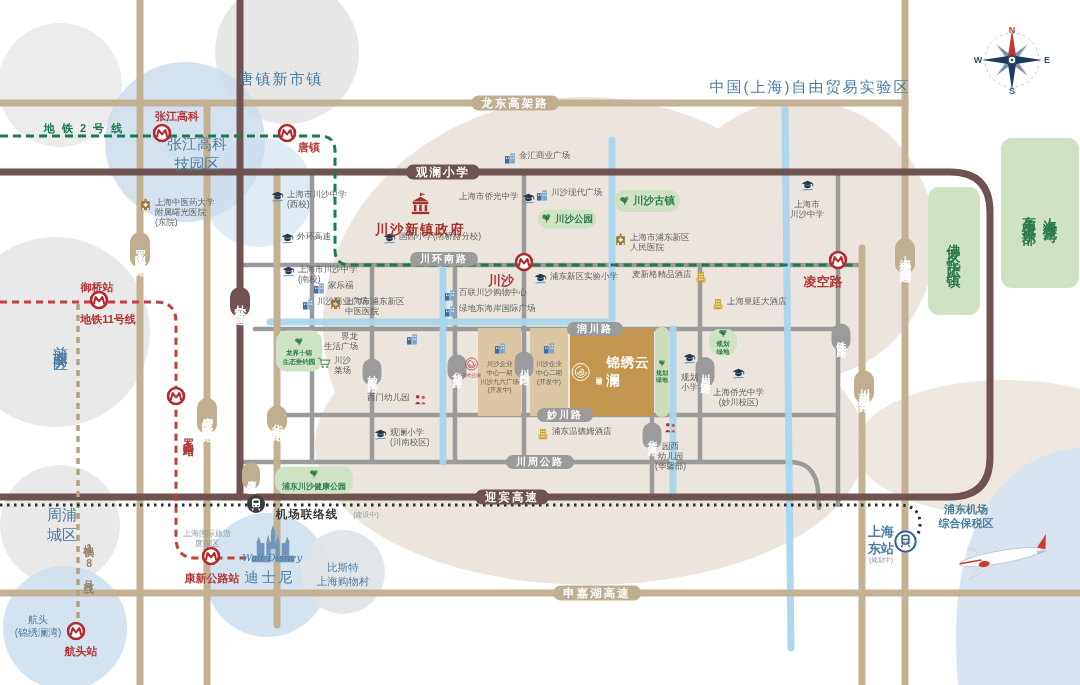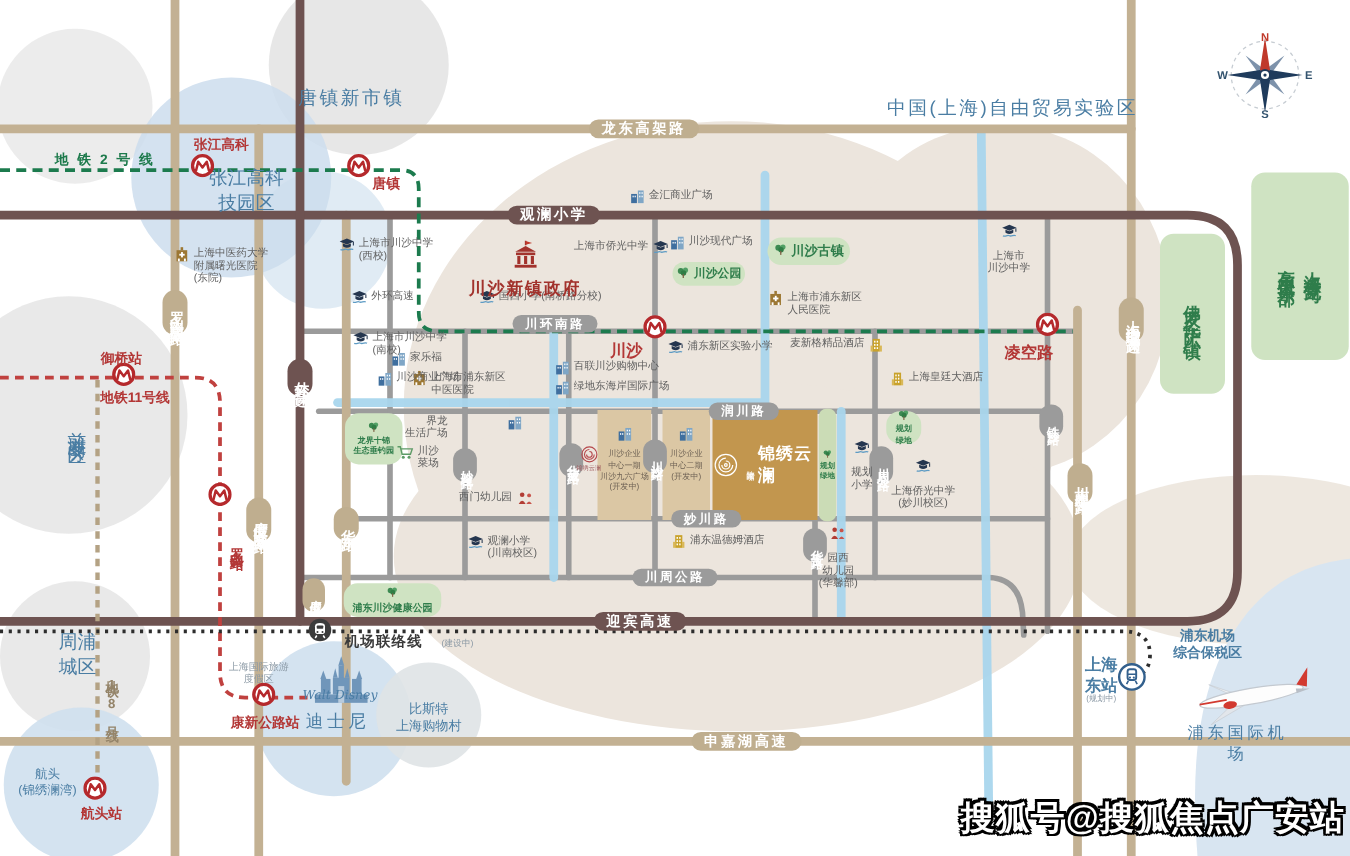--- a/index.html
+++ b/index.html
@@ -249,21 +249,20 @@
       <div class="lbl blue" style="left: 270px; top: 577px; font-size: 14px; letter-spacing: 3px;">迪士尼</div>
       <div class="lbl blue" style="left: 343px; top: 575px; font-size: 10.5px;">比斯特
 上海购物村</div>
       <div class="lbl black b" style="left: 307px; top: 514px; font-size: 11.5px; letter-spacing: 1px;">机场联络线</div>
       <div class="lbl dim" style="left: 366px; top: 515px; font-size: 7px;">(建设中)</div>
       <div class="lbl blue b" style="left: 966px; top: 516px; font-size: 11px;">浦东机场
 综合保税区</div>
       <div class="lbl blue b" style="left: 881px; top: 541px; font-size: 13px;">上海
 东站</div>
       <div class="lbl dim" style="left: 881px; top: 560px; font-size: 6.5px;">(规划中)</div>
-      <div class="lbl blue" style="left: 990px; top: 595px; font-size: 13px; letter-spacing: 3px;">浦东国际机场</div>
       <div class="poi l" style="transform: none; left: 271px; top: 189px;">
         <div class=""><svg width="13" height="13" viewBox="0 0 14 14">
             <path d="M0.8,4.6 7,2 13.2,4.6 7,7.2Z" fill="#25364f"></path>
             <path d="M3.6,6.2V8.6C3.6,8.6 5,9.9 7,9.9 9,9.9 10.4,8.6 10.4,8.6V6.2L7,7.6Z" fill="#25364f"></path>
             <path d="M1.5,11.4c1.8,1.3 3.7,-1 5.5,0 1.9,1 3.7,-1.3 5.5,0" stroke="#5d9bc4" stroke-width="1.1" fill="none"></path>
             <path d="M12.6,5v3" stroke="#25364f" stroke-width="0.9"></path>
           </svg></div>
         <div class="txt">
           <span style="display: block;">上海市川沙中学</span>
           <span style="display: block;">(西校)</span>
@@ -748,14 +747,13 @@
     <polygon points="6,38 32,34 36,38 32,42" fill="#1f3b5c"></polygon>
     <polygon points="66,38 40,34 36,38 40,42" fill="#1f3b5c"></polygon>
     <circle cx="36" cy="38" r="4" fill="#fff" stroke="#1f3b5c" stroke-width="1.5"></circle>
     <circle cx="36" cy="38" r="1.3" fill="#1f3b5c"></circle>
   </svg>
   <span class="cl n" style="left:1012px;top:30px">N</span>
   <span class="cl" style="left:1047px;top:60px">E</span>
   <span class="cl" style="left:1012px;top:91px">S</span>
   <span class="cl" style="left:978px;top:60px">W</span>
 
-  <div class="watermark">搜狐号@搜狐焦点广安站</div>
 </div>
 
 </body></html>

